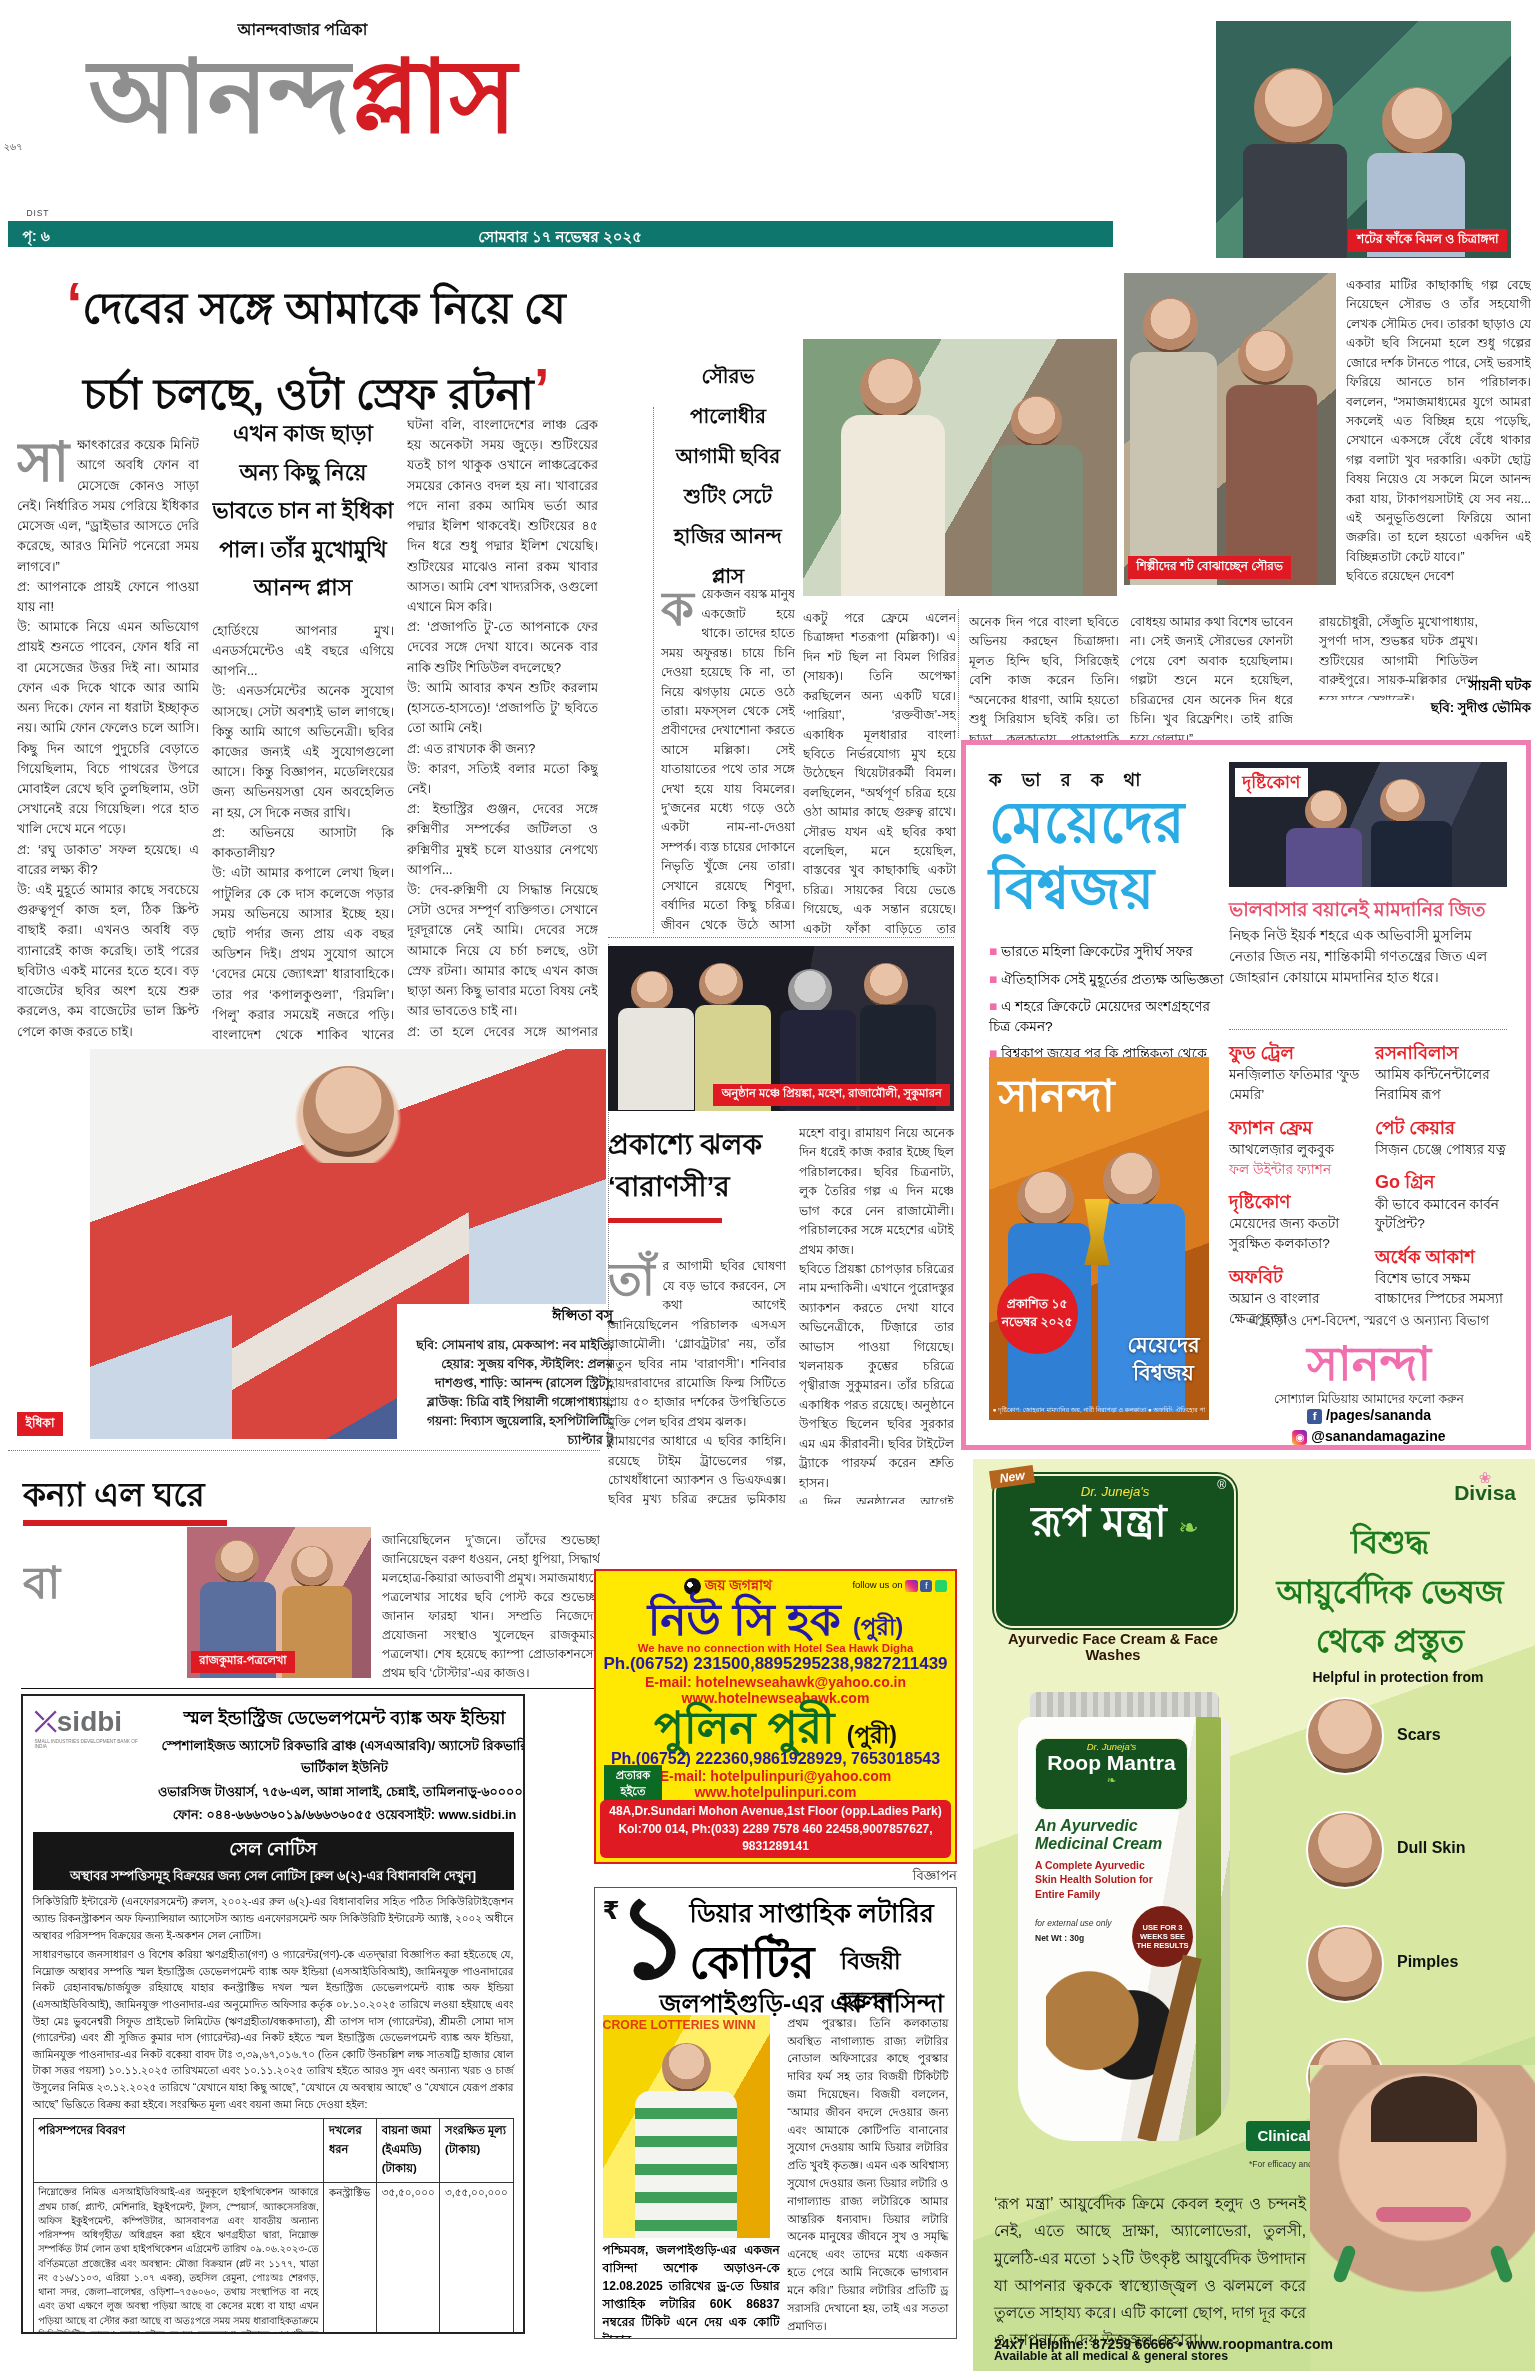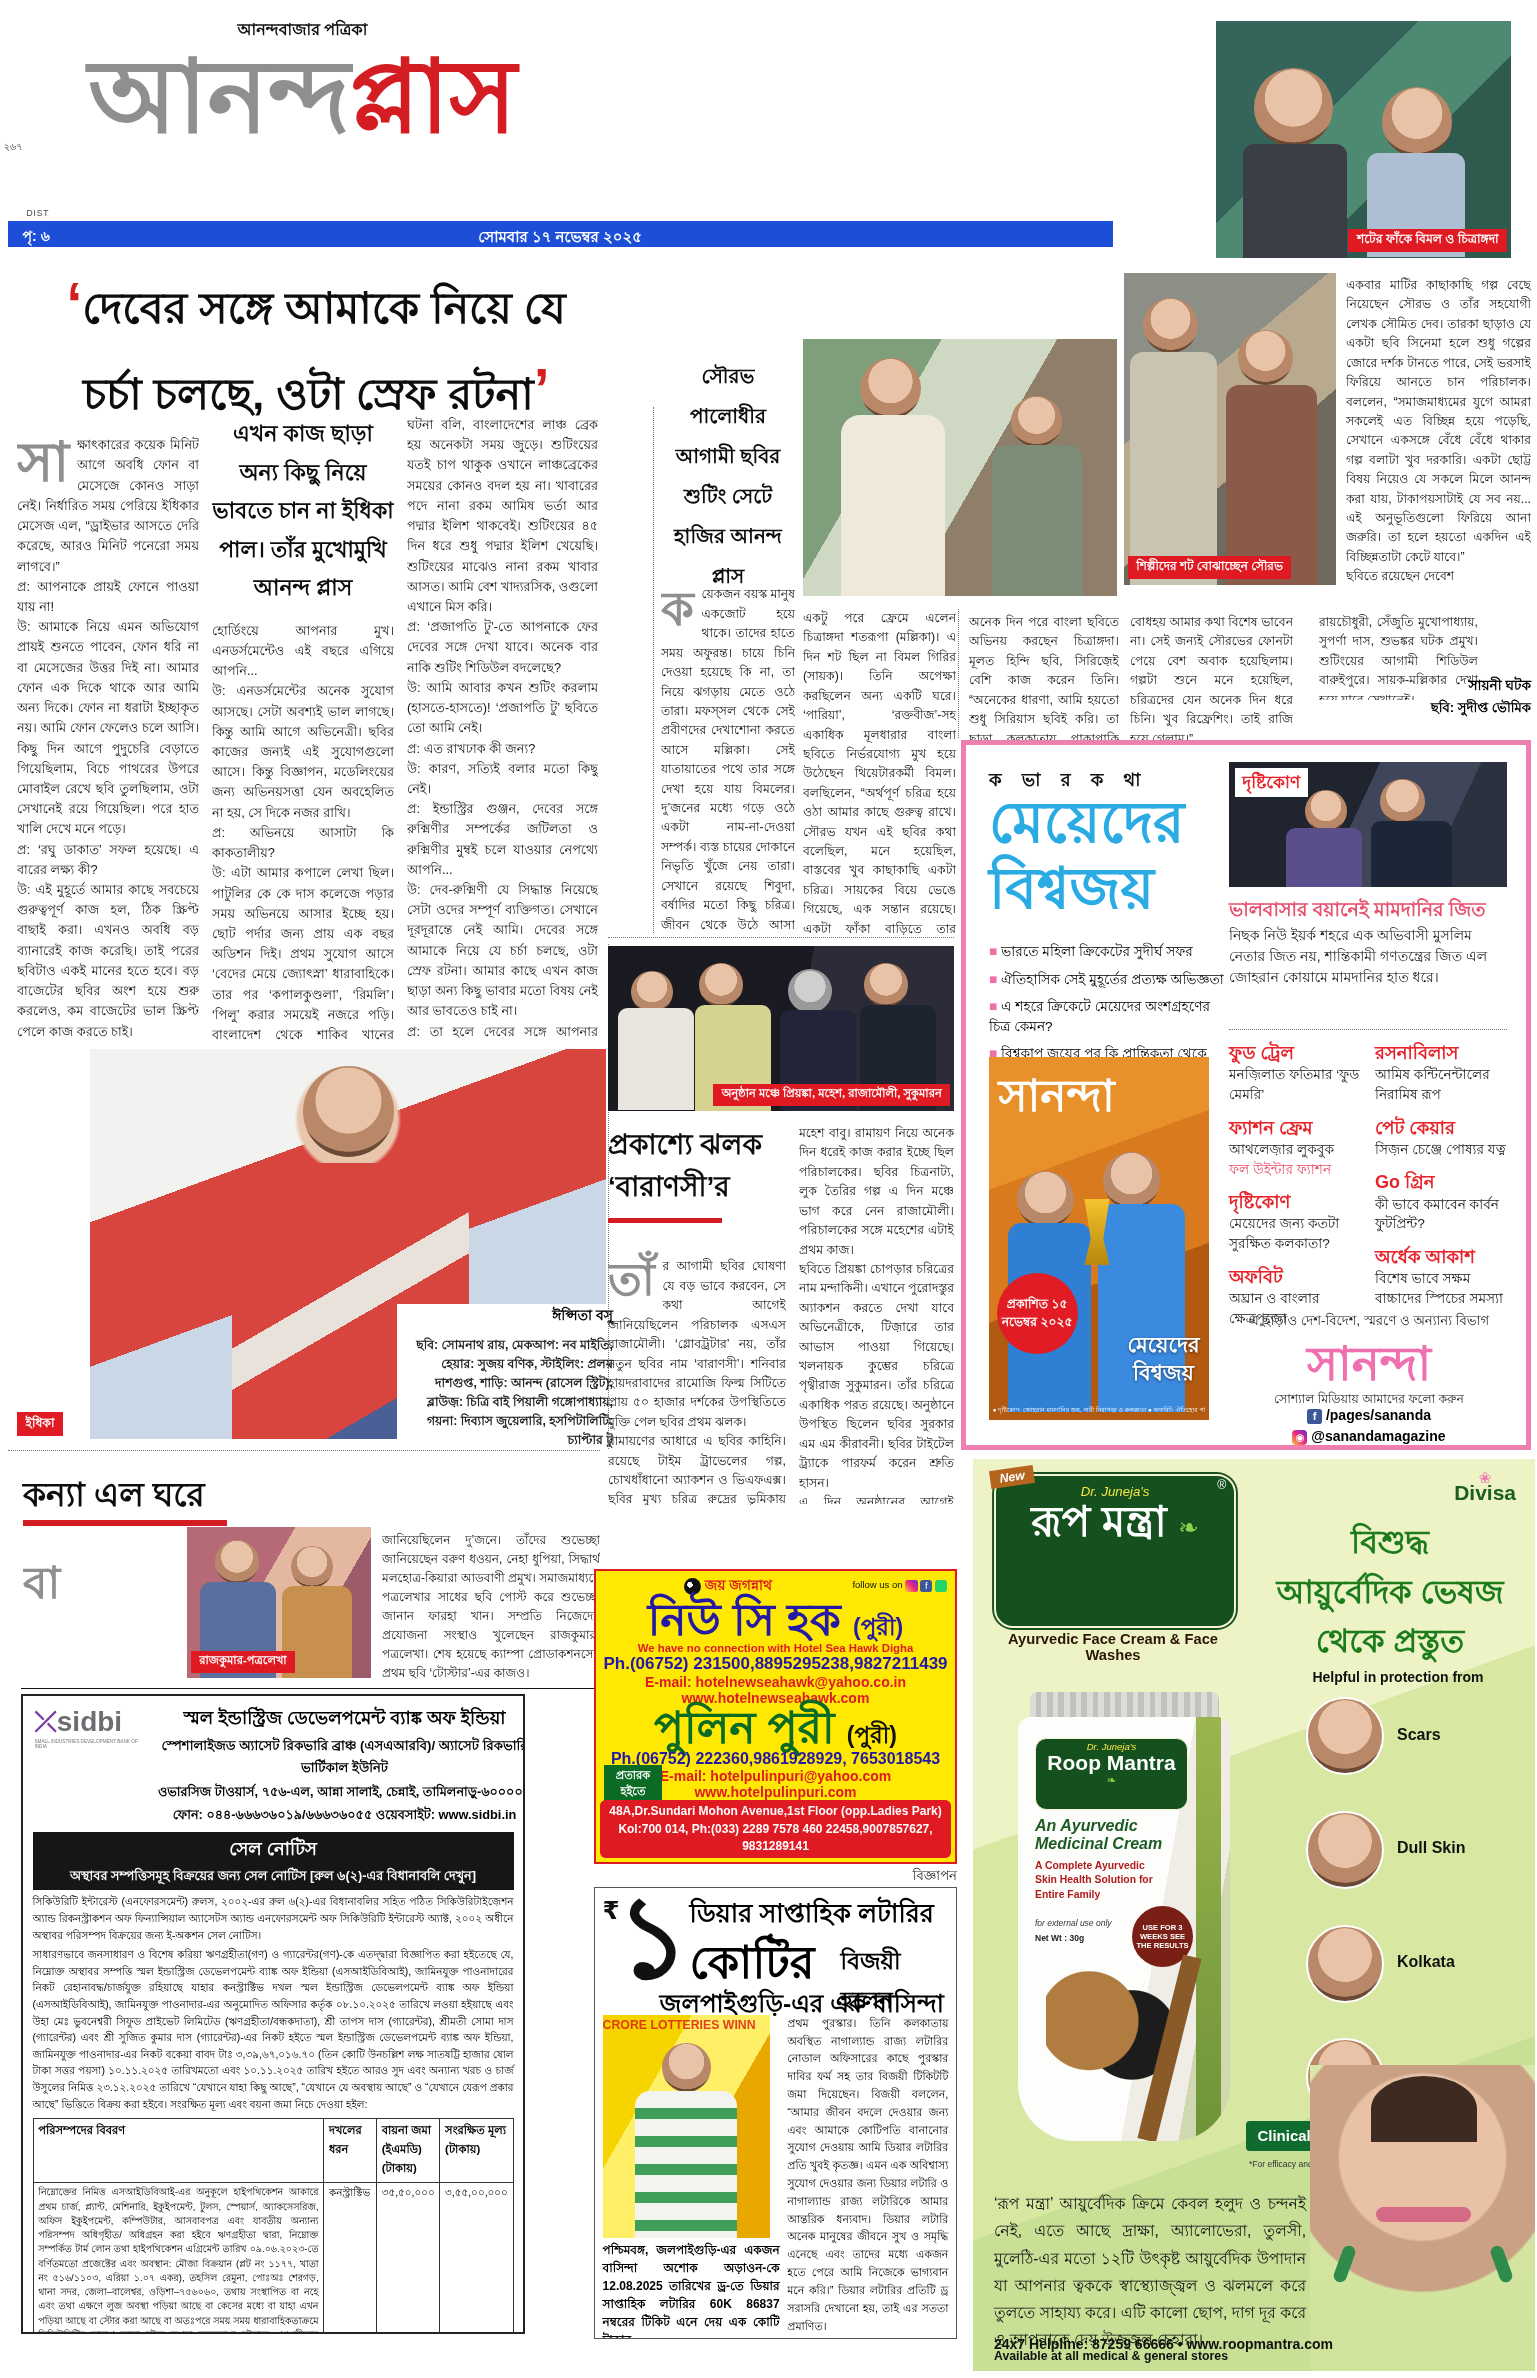--- a/index.html
+++ b/index.html
@@ -10,21 +10,21 @@
        overflow:hidden;color:#131313;}
   .dropcap{float:left;font-size:55px;line-height:.85;font-weight:bold;color:#8f8f8f;
            margin:3.8px 7.6px 0 0;}
   .photo{overflow:hidden;background:#9aa7a1;}
   .badge{position:absolute;background:#e01a22;color:#fff;font-size:12.3px;font-weight:bold;
          padding:1.9px 8.5px;white-space:nowrap;}
   .h-dot{border-top:1.9px dotted #777;height:0;}
   .v-dot{border-left:1.9px dotted #777;width:0;}
   .headline{font-weight:800;color:#0d0d0d;}
   .standfirst{font-weight:800;text-align:center;color:#0d0d0d;}
-  .redbar{background:#1d4ed8;}
+  .redbar{background:#0f766e;}
   .circleface{border-radius:50%;background:radial-gradient(circle at 50% 38%,#e8c3a8 0 45%,#b98868 46% 70%,#6b4a35 71% 100%);}
   table{border-collapse:collapse;}
   .sb-table td,.sb-table th{border:1.4px solid #333;font-size:10.4px;padding:2.8px 4.7px;vertical-align:top;text-align:left;}
   .toc-t{color:#e8232a;font-weight:800;font-size:18px;line-height:1.3;}
   .toc-d{font-size:13.7px;line-height:1.45;color:#222;}
 </style>
 </head>
 <body>
 
 <div id="page">
@@ -382,21 +382,21 @@
         <div style="position:absolute;left:142px;top:237px;width:19px;height:189px;background:#8a5a28;transform:rotate(14deg);"></div>
       </div>
     </div>
 
     <div style="position:absolute;left:301px;top:210px;width:248px;text-align:center;font-size:14px;font-weight:800;color:#111;">Helpful in protection from</div>
     <div style="position:absolute;left:333px;top:238px;width:74px;height:74px;border:2.8px solid #fff;" class="circleface"></div>
     <div style="position:absolute;left:424px;top:267px;font-size:16px;font-weight:800;color:#111;">Scars</div>
     <div style="position:absolute;left:333px;top:352px;width:74px;height:74px;border:2.8px solid #fff;" class="circleface"></div>
     <div style="position:absolute;left:424px;top:380px;font-size:16px;font-weight:800;color:#111;">Dull Skin</div>
     <div style="position:absolute;left:333px;top:466px;width:74px;height:74px;border:2.8px solid #fff;" class="circleface"></div>
-    <div style="position:absolute;left:424px;top:494px;font-size:16px;font-weight:800;color:#111;">Kolkata</div>
+    <div style="position:absolute;left:424px;top:494px;font-size:16px;font-weight:800;color:#111;">Pimples</div>
     <div style="position:absolute;left:333px;top:579px;width:74px;height:74px;border:2.8px solid #fff;" class="circleface"></div>
     <div style="position:absolute;left:424px;top:608px;font-size:16px;font-weight:800;color:#111;">Wrinkles</div>
 
     <div style="position:absolute;left:273px;top:662px;background:#0f6b2f;color:#fff;font-size:15px;font-weight:800;padding:5.7px 11.4px;border-radius:3.8px;">
       <span>Clinically Tested*</span>
       <span style="display:inline-block;width:19px;height:19px;background:#fff;color:#0f6b2f;border-radius:50%;text-align:center;line-height:19px;font-size:13.2px;">✓</span>
     </div>
     <div style="position:absolute;left:276px;top:700px;font-size:8.5px;color:#333;">*For efficacy and safety.</div>
 
     <div style="position:absolute;left:337px;top:606px;width:225px;height:307px;background:radial-gradient(circle at 50% 30%,#e9c2a6 0 34%,#caa184 35% 55%,transparent 56%),linear-gradient(#d9e8a8,#cfe39b);">

